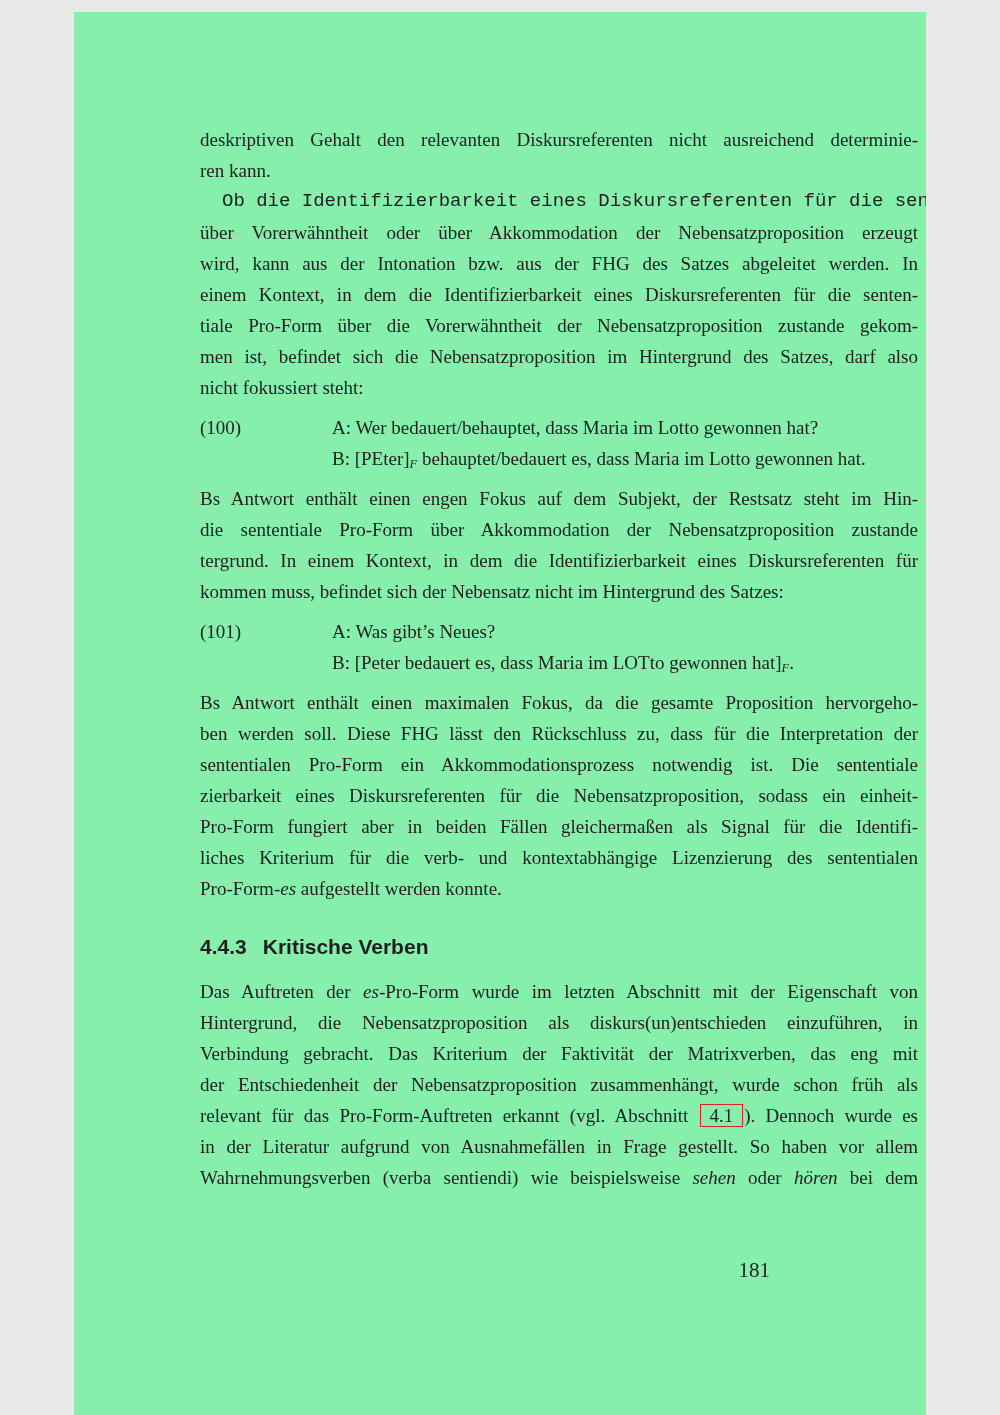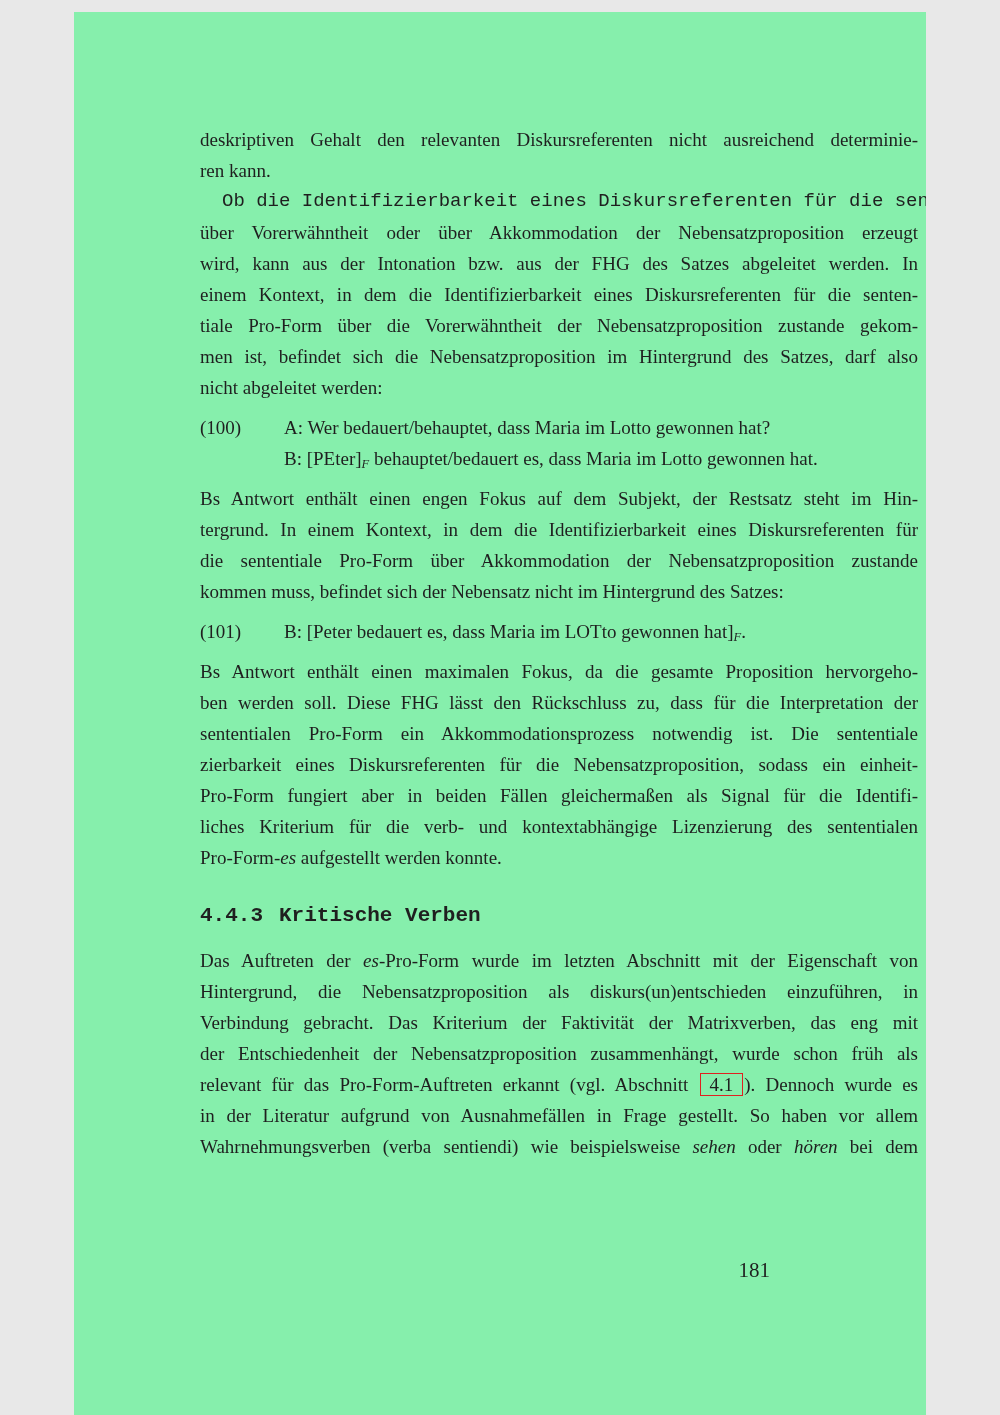--- a/index.html
+++ b/index.html
@@ -16,26 +16,26 @@
     position:absolute;
     left:126px;top:112px;width:718px;
     font-size:19px;
     line-height:31px;
     letter-spacing:0;
   }
   .para{margin:0;}
   .line{white-space:nowrap;text-justify:inter-word;}
   .line.just{text-align:justify;text-align-last:justify;}
   .para.indent .line:first-child{text-indent:22px;font-family:Liberation Mono, monospace;}
-  .example{display:flex;margin:9px 0;}
+  .example{display:flex;margin:9px 0;gap:48px;}
   .exnum{width:84px;flex:none;}
   .exbody{flex:1;}
   .exline{white-space:nowrap;}
   .heading{
-    font-family:Liberation Mono, monospace;
+    font-family:Liberation Sans, sans-serif;
     font-weight:700;
     font-size:21px;
     line-height:31px;
     margin:27px 0 14px 0;
   }
   .hnum{margin-right:16px;}
   .reflink{
     border:1.5px solid #e02020;
     padding:0 9px;
     margin:0 1px;
@@ -64,38 +64,39 @@
         <div class="line just">deskriptiven Gehalt den relevanten Diskursreferenten nicht ausreichend determinie-</div>
         <div class="line">ren kann.</div>
       </div>
       <div class="para indent">
         <div class="line just">Ob die Identifizierbarkeit eines Diskursreferenten für die sententiale Pro-Form</div>
         <div class="line just">über Vorerwähntheit oder über Akkommodation der Nebensatzproposition erzeugt</div>
         <div class="line just">wird, kann aus der Intonation bzw. aus der FHG des Satzes abgeleitet werden. In</div>
         <div class="line just">einem Kontext, in dem die Identifizierbarkeit eines Diskursreferenten für die senten-</div>
         <div class="line just">tiale Pro-Form über die Vorerwähntheit der Nebensatzproposition zustande gekom-</div>
         <div class="line just">men ist, befindet sich die Nebensatzproposition im Hintergrund des Satzes, darf also</div>
-        <div class="line">nicht abgeleitet werden:</div>
+        <div class="line">nicht fokussiert steht:</div>
       </div>
       <div class="example">
         <div class="exnum">(100)</div>
         <div class="exbody">
           <div class="exline">A: Wer bedauert/behauptet, dass Maria im Lotto gewonnen hat?</div>
           <div class="exline">B: [PEter]<sub class="fsub">F</sub> behauptet/bedauert es, dass Maria im Lotto gewonnen hat.</div>
         </div>
       </div>
       <div class="para">
         <div class="line just">Bs Antwort enthält einen engen Fokus auf dem Subjekt, der Restsatz steht im Hin-</div>
+        <div class="line just">die sententiale Pro-Form über Akkommodation der Nebensatzproposition zustande</div>
         <div class="line just">tergrund. In einem Kontext, in dem die Identifizierbarkeit eines Diskursreferenten für</div>
-        <div class="line just">die sententiale Pro-Form über Akkommodation der Nebensatzproposition zustande</div>
         <div class="line">kommen muss, befindet sich der Nebensatz nicht im Hintergrund des Satzes:</div>
       </div>
       <div class="example">
         <div class="exnum">(101)</div>
         <div class="exbody">
+          <div class="exline">A: Was gibt’s Neues?</div>
           <div class="exline">B: [Peter bedauert es, dass Maria im LOTto gewonnen hat]<sub class="fsub">F</sub>.</div>
         </div>
       </div>
       <div class="para">
         <div class="line just">Bs Antwort enthält einen maximalen Fokus, da die gesamte Proposition hervorgeho-</div>
         <div class="line just">ben werden soll. Diese FHG lässt den Rückschluss zu, dass für die Interpretation der</div>
         <div class="line just">sententialen Pro-Form ein Akkommodationsprozess notwendig ist. Die sententiale</div>
         <div class="line just">zierbarkeit eines Diskursreferenten für die Nebensatzproposition, sodass ein einheit-</div>
         <div class="line just">Pro-Form fungiert aber in beiden Fällen gleichermaßen als Signal für die Identifi-</div>
         <div class="line just">liches Kriterium für die verb- und kontextabhängige Lizenzierung des sententialen</div>

